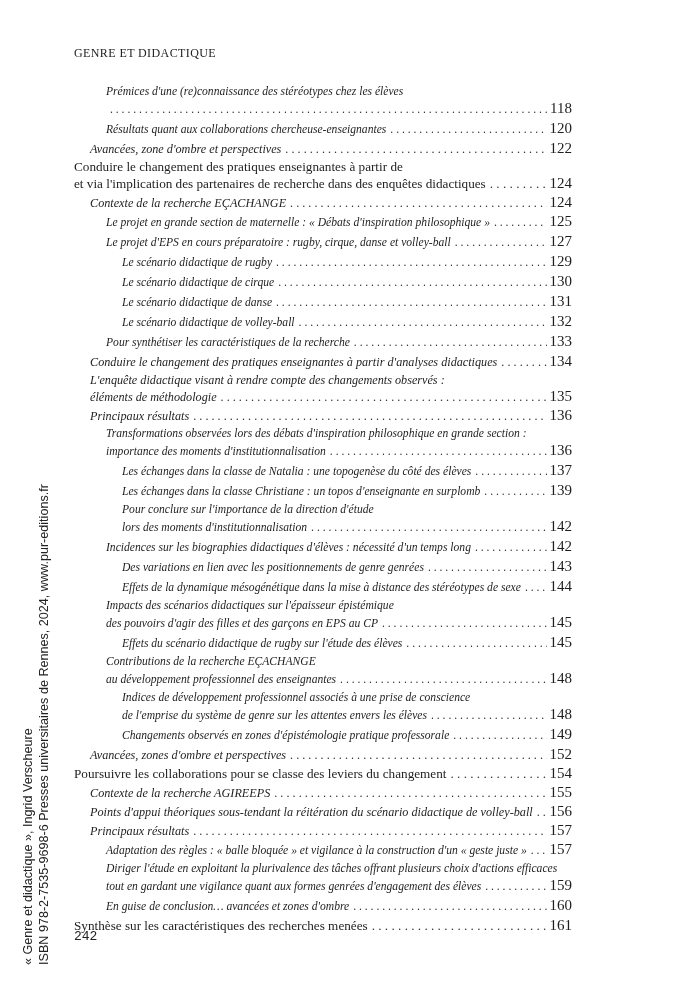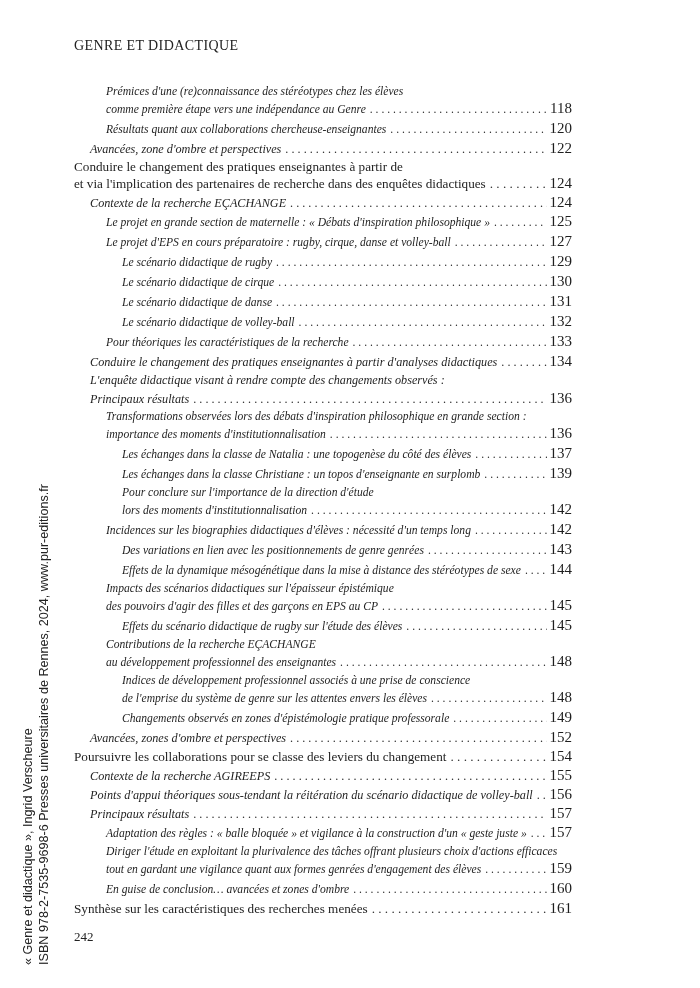--- a/index.html
+++ b/index.html
@@ -1,19 +1,19 @@
 <!DOCTYPE html>
 <html><head>
 <meta charset="utf-8">
 <style>
   html, body { margin: 0; padding: 0; background: #ffffff; }
   body { width: 700px; height: 988px; position: relative; overflow: hidden; color: #1e1e1e; }
   .running-head {
-    position: absolute; left: 74px; top: 38px;
-    font-family: "Liberation Serif", serif; font-size: 14px; letter-spacing: 0.4px;
+    position: absolute; left: 74px; top: 46px;
+    font-family: "Liberation Serif", serif; font-size: 12px; letter-spacing: 0.4px;
     color: #222;
   }
   .toc { position: absolute; left: 74px; top: 84px; width: 498px; }
   .entry { position: relative; font-family: "Liberation Serif", serif; margin-bottom: 2px; }
   .entry.l0 { font-size: 13.2px; padding-left: 0; font-style: normal; }
   .entry.l1 { font-size: 12.2px; padding-left: 16px; font-style: italic; }
   .entry.l2 { font-size: 11.6px; padding-left: 32px; font-style: italic; }
   .entry.l3 { font-size: 11.6px; padding-left: 48px; font-style: italic; }
   .entry .pre { display: block; line-height: 16px; }
   .entry .row { display: flex; align-items: baseline; line-height: 16px; }
@@ -23,40 +23,39 @@
     font-style: normal; letter-spacing: 2.2px; color: #333;
   }
   .entry .leader::before {
     content: ". . . . . . . . . . . . . . . . . . . . . . . . . . . . . . . . . . . . . . . . . . . . . . . . . . . . . . . . . . . . . . . . . . . . . . . . . . . . . . . . . . . . . . . . . . . . . . . . . . . . . . . . . . . . . . . . . . . . . . .";
     letter-spacing: 0;
   }
   .entry .page { flex: 0 0 auto; font-style: normal; font-size: 15px; text-align: right; min-width: 22px; }
   .gap-l0 { margin-top: 1px; }
   .folio {
     position: absolute; left: 74px; top: 929px;
-    font-family: Liberation Serif, serif; font-size: 13px; color: #222;
+    font-family: Liberation Mono, monospace; font-size: 13px; color: #222;
   }
   .side-credit {
     position: absolute; left: 20px; top: 965px;
     transform-origin: 0 0; transform: rotate(-90deg);
     font-family: "Liberation Sans", sans-serif; font-size: 12.6px; line-height: 16px;
     color: #222; white-space: nowrap;
   }
   .side-credit div { display: block; }
 </style>
 </head>
 <body>
 
 <div class="running-head">GENRE ET DIDACTIQUE</div>
 
 <div class="toc" id="toc">
     <div class="entry l2">
       <span class="pre">Prémices d'une (re)connaissance des stéréotypes chez les élèves</span>
       <div class="row">
-        <span class="title">comme première étape vers une indépendance au Genre</span>
         <span class="leader"></span>
         <span class="page">118</span>
       </div>
     </div>
     <div class="entry l2">
       <div class="row">
         <span class="title">Résultats quant aux collaborations chercheuse-enseignantes</span>
         <span class="leader"></span>
         <span class="page">120</span>
       </div>
@@ -120,34 +119,39 @@
     </div>
     <div class="entry l3">
       <div class="row">
         <span class="title">Le scénario didactique de volley-ball</span>
         <span class="leader"></span>
         <span class="page">132</span>
       </div>
     </div>
     <div class="entry l2">
       <div class="row">
-        <span class="title">Pour théoriques les caractéristiques de la recherche</span>
+        <span class="title">Pour synthétiser les caractéristiques de la recherche</span>
         <span class="leader"></span>
         <span class="page">133</span>
       </div>
     </div>
     <div class="entry l1">
       <div class="row">
         <span class="title">Conduire le changement des pratiques enseignantes à partir d'analyses didactiques</span>
         <span class="leader"></span>
         <span class="page">134</span>
       </div>
     </div>
     <div class="entry l1">
       <span class="pre">L'enquête didactique visant à rendre compte des changements observés :</span>
+      <div class="row">
+        <span class="title">éléments de méthodologie</span>
+        <span class="leader"></span>
+        <span class="page">135</span>
+      </div>
     </div>
     <div class="entry l1">
       <div class="row">
         <span class="title">Principaux résultats</span>
         <span class="leader"></span>
         <span class="page">136</span>
       </div>
     </div>
     <div class="entry l2">
       <span class="pre">Transformations observées lors des débats d'inspiration philosophique en grande section :</span>

